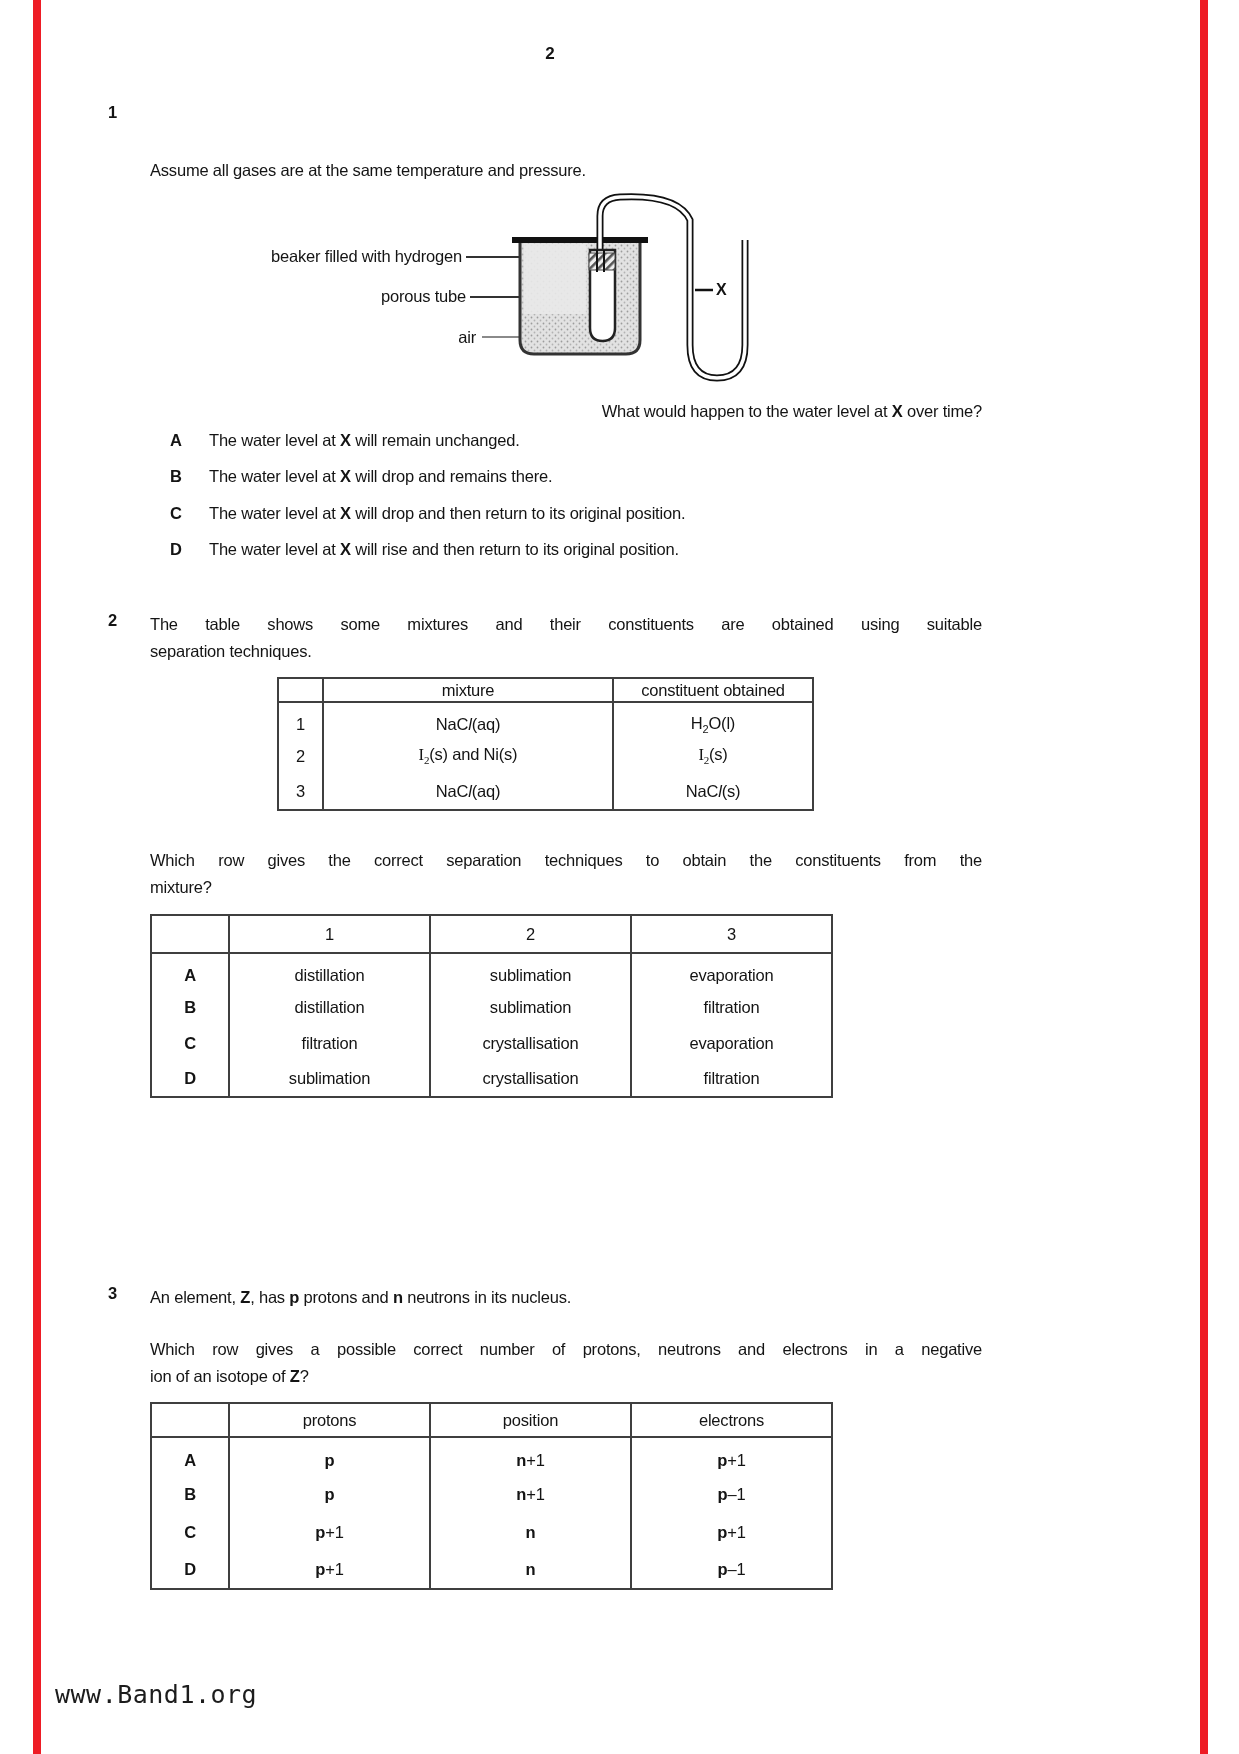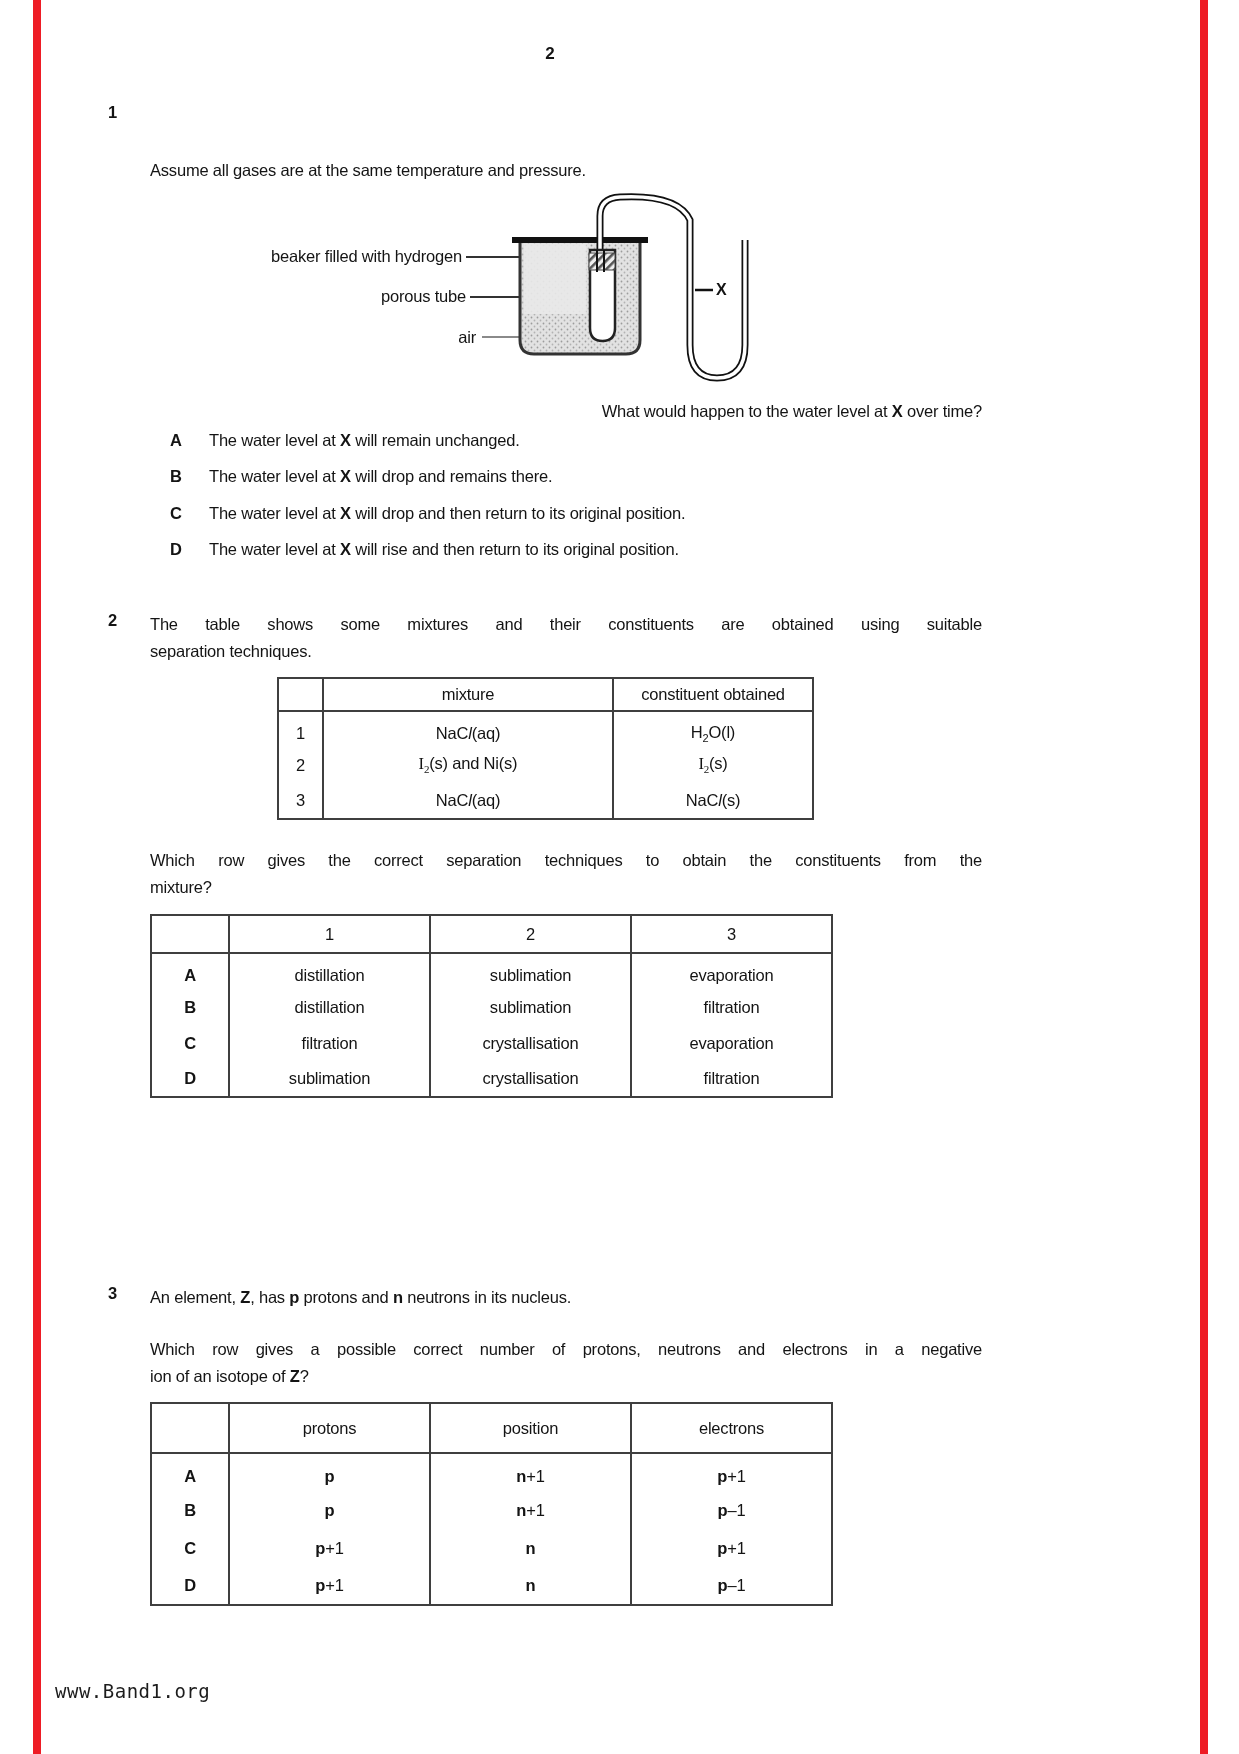--- a/index.html
+++ b/index.html
@@ -20,25 +20,25 @@
   .ralign { text-align:right; }
   .xlab { font-weight:bold; font-size:16px; }
   sub { font-size:11px; }
   .serif { font-family:"Liberation Serif", serif; }
   table.t { border-collapse:collapse; table-layout:fixed; border:2px solid #3f3f3f;
             font-size:16.5px; color:#141414; letter-spacing:-0.2px; }
   table.t td { border-left:2px solid #3f3f3f; text-align:center; vertical-align:middle; padding:0; }
   table.t td:first-child { border-left:none; }
   table.t thead td { border-bottom:2px solid #3f3f3f; }
   table.t tbody tr:first-child td { padding-top:8px; }
-  .t1 thead tr { height:33px; } .t1 tbody tr { height:36px; }
+  .t1 thead tr { height:24px; } .t1 tbody tr { height:36px; }
   .t2 thead tr { height:38px; } .t2 tbody tr { height:36px; }
-  .t3 thead tr { height:50px; } .t3 tbody tr { height:38px; }
+  .t3 thead tr { height:34px; } .t3 tbody tr { height:38px; }
   .letcell { font-weight:bold; }
-  .footer { left:55px; top:1680px; font-family:"DejaVu Sans Mono", monospace; font-size:19px; color:#1c1c1c; letter-spacing:0.5px; }
+  .footer { left:55px; top:1680px; font-family:"DejaVu Sans Mono", monospace; font-size:25px; color:#1c1c1c; letter-spacing:0.5px; }
 </style>
 </head>
 <body>
 
 <div class="page">
 
   <div class="redbar" style="left:33px;"></div>
   <div class="redbar" style="left:1200px;"></div>
 
   <div class="abs pagenum">2</div>

